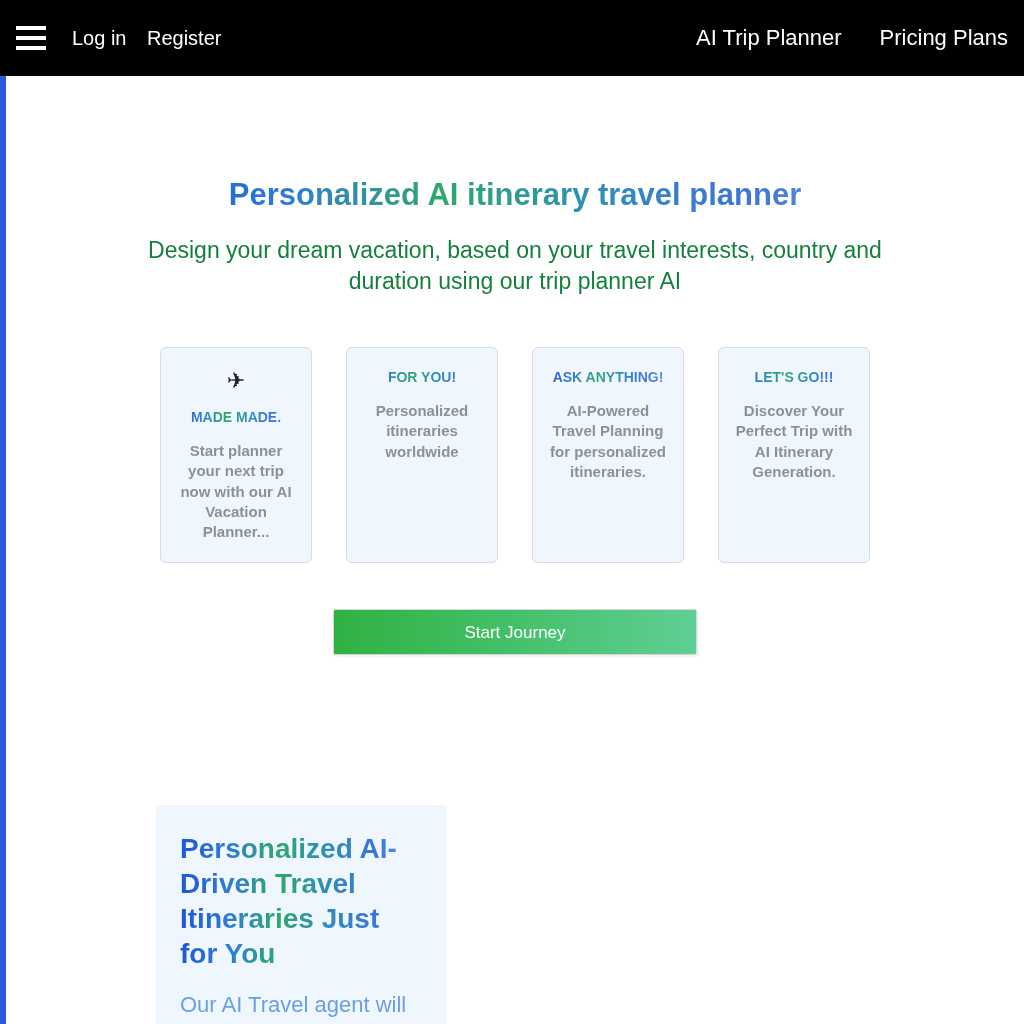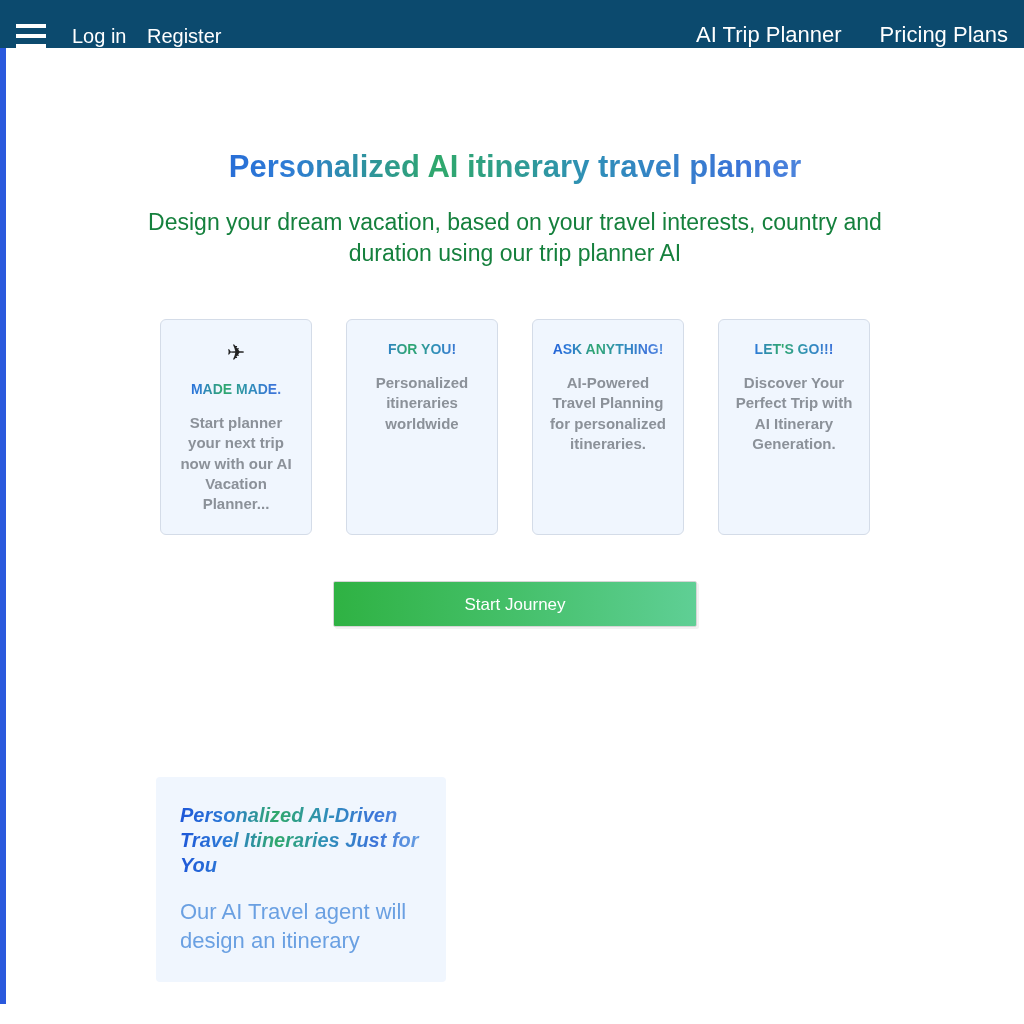--- a/index.html
+++ b/index.html
@@ -4,24 +4,24 @@
 <style>
   * { box-sizing: border-box; margin: 0; padding: 0; }
   body {
     font-family: -apple-system, BlinkMacSystemFont, "Segoe UI", Helvetica, Arial, sans-serif;
     width: 1024px;
     height: 1024px;
     overflow: hidden;
     background: #fff;
   }
   .header {
-    background: #0c4a6e;
-    height: 48px;
-    display: flex;
-    align-items: flex-end;
+    background: #000000;
+    height: 76px;
+    display: flex;
+    align-items: center;
     padding: 0 16px;
     color: #fff;
   }
   .burger {
     width: 30px;
     height: 24px;
     display: flex;
     flex-direction: column;
     justify-content: space-between;
     cursor: pointer;
@@ -129,24 +129,23 @@
   }
   .section2 {
     margin-top: 150px;
     margin-left: 150px;
     width: 290px;
     background: #f0f6fe;
     padding: 26px 24px;
     border-radius: 4px;
   }
   .section2 h2 {
-    font-size: 20px;
+    font-size: 28px;
     font-weight: 700;
     line-height: 1.25;
-    font-style: italic;
   }
   .section2 p {
     color: #6aa0e2;
     font-size: 22px;
     margin-top: 20px;
     line-height: 1.3;
   }
 </style>
 </head>
 <body>

